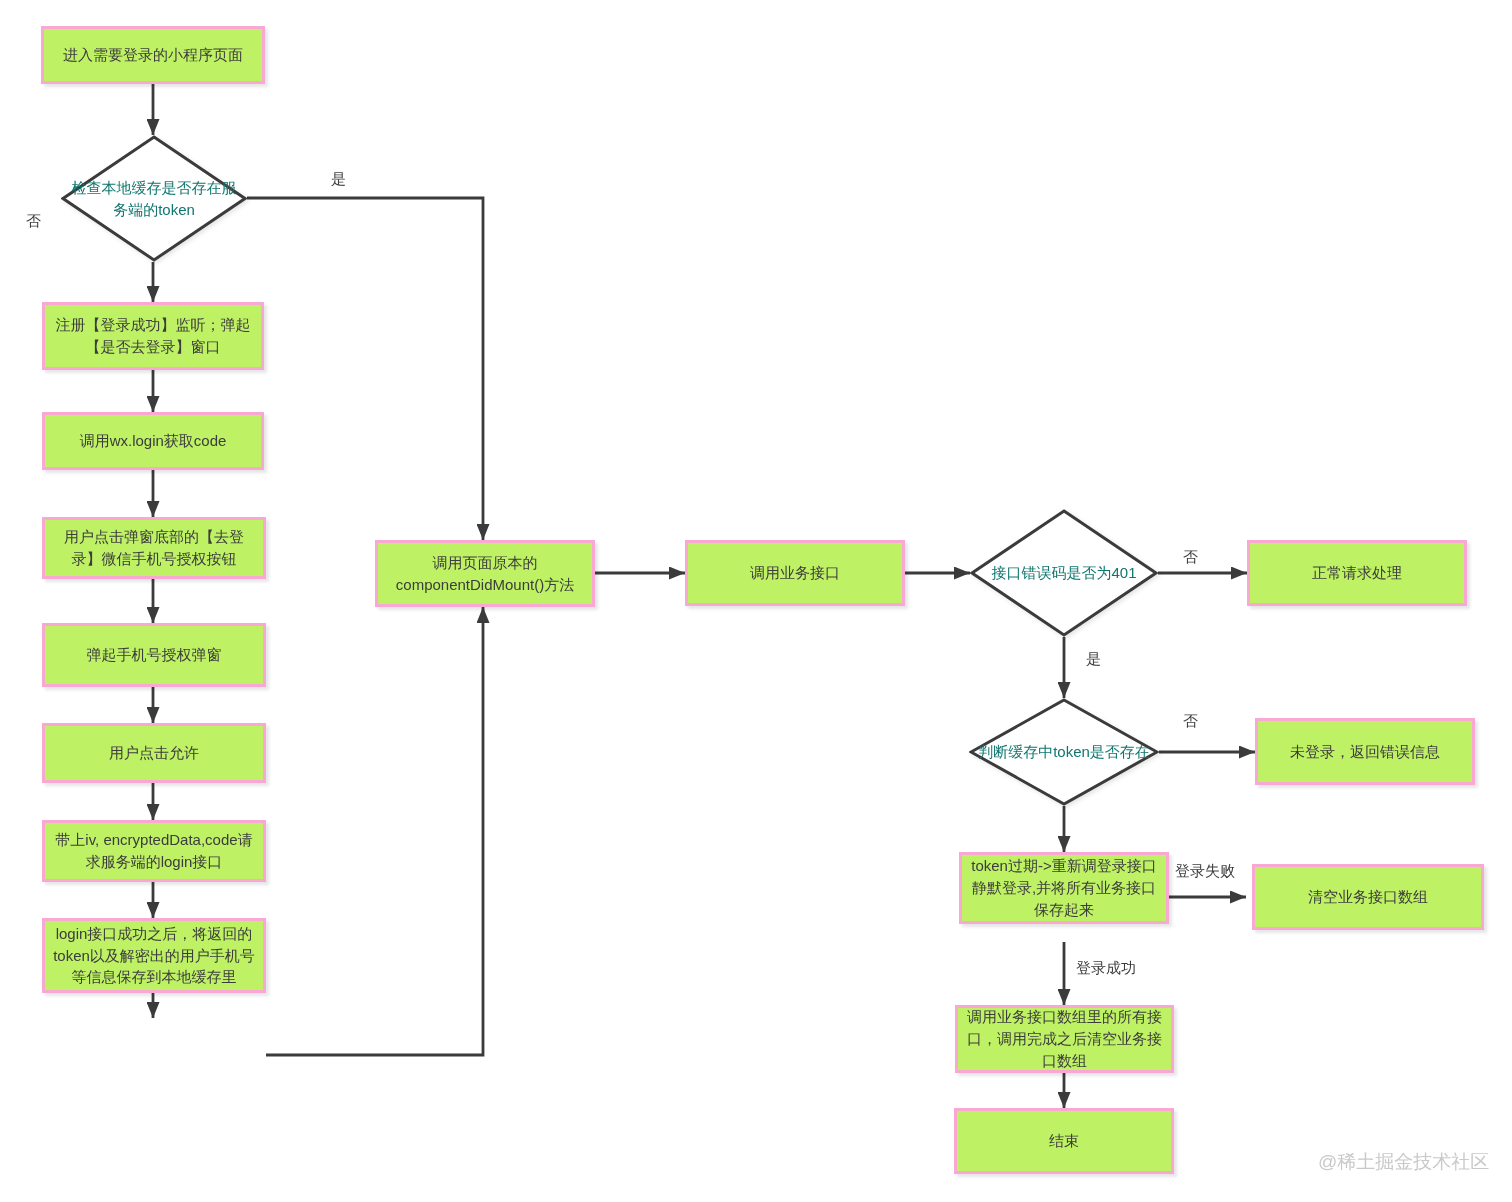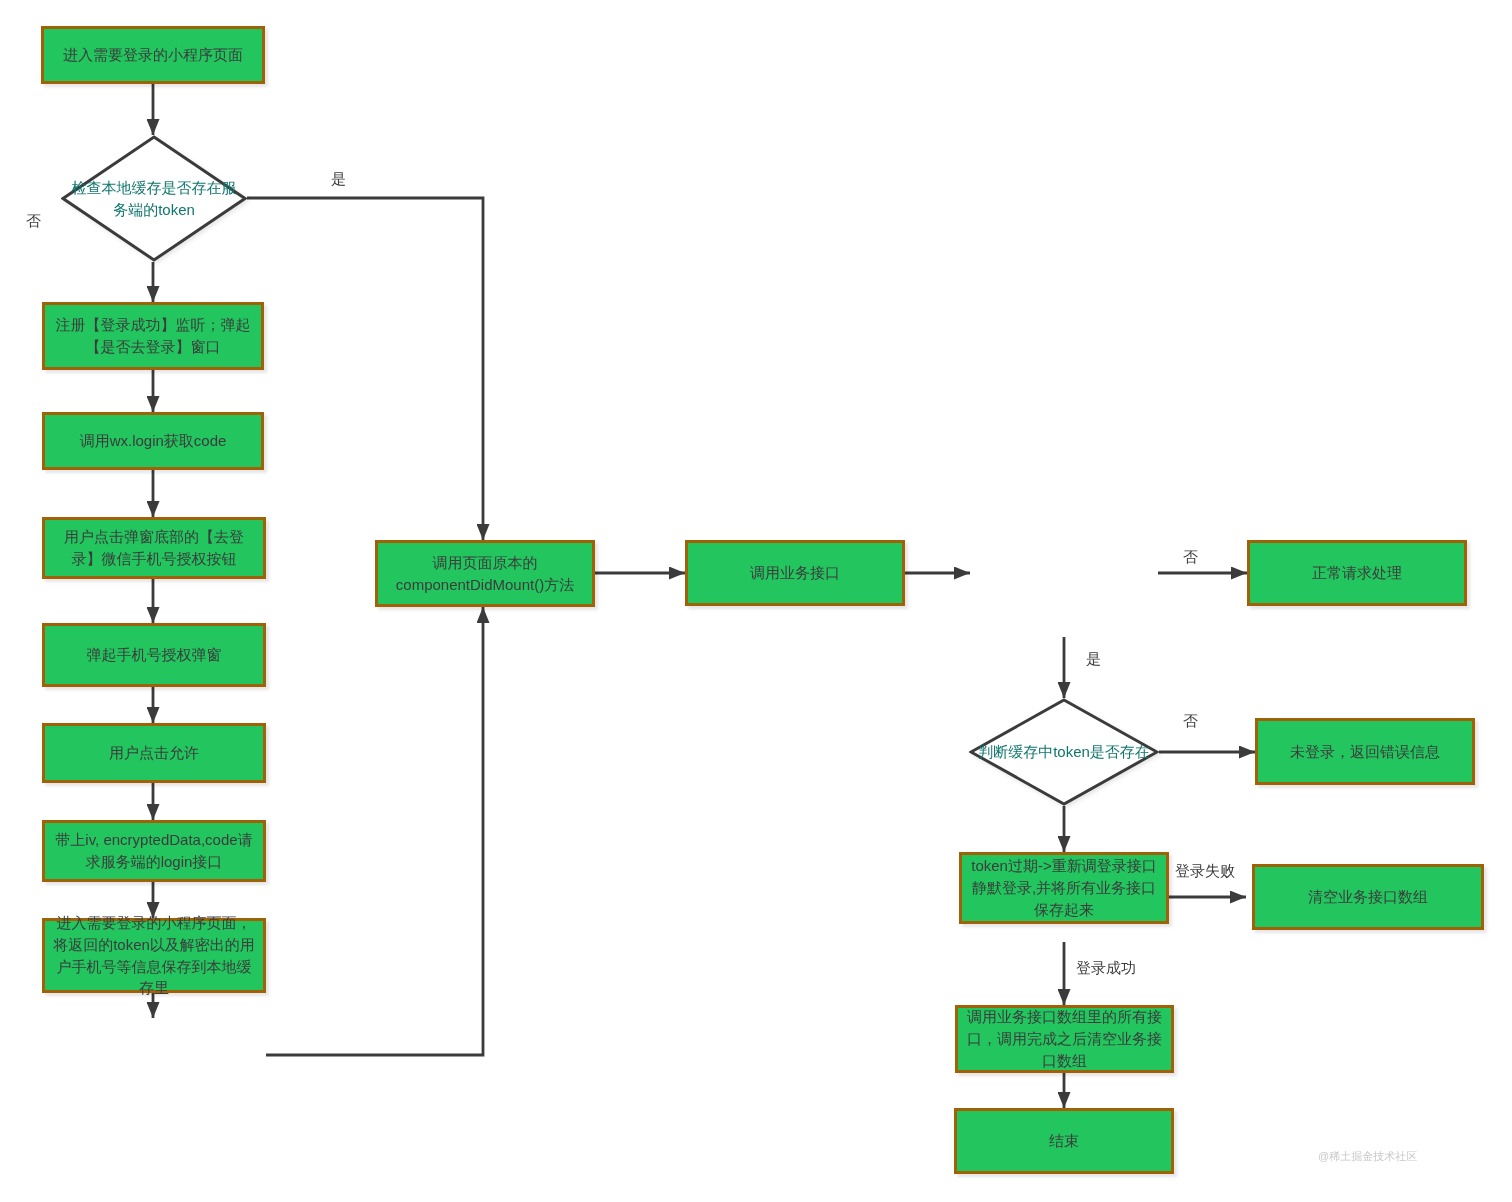--- a/index.html
+++ b/index.html
@@ -1,28 +1,28 @@
 <!DOCTYPE html>
 <html><head>
 <meta charset="utf-8">
 <style>
   html,body{margin:0;padding:0;background:#fff;}
   .stage{position:relative;width:1512px;height:1202px;background:#ffffff;overflow:hidden;
          font-family:"Liberation Sans","DejaVu Sans",sans-serif;}
   .connectors{position:absolute;left:0;top:0;}
-  .box{position:absolute;box-sizing:border-box;background:#22c55e;border:3px solid #a16207;
+  .box{position:absolute;box-sizing:border-box;background:#bef264;border:3px solid #f9a8d4;
        display:flex;align-items:center;justify-content:center;text-align:center;
        font-size:15px;line-height:1.45;color:#3c3c3c;box-shadow:3px 3px 3px rgba(0,0,0,0.10);}
   .box .nt{padding:0 6px;}
   .diamond{position:absolute;display:flex;align-items:center;justify-content:center;
            text-align:center;font-size:15px;line-height:1.45;color:#0f766e;}
   .diamond svg{position:absolute;left:0;top:0;filter:drop-shadow(2px 2px 2px rgba(0,0,0,0.10));}
   .diamond .nt{position:relative;}
   .elabel{position:absolute;font-size:15px;color:#3c3c3c;white-space:nowrap;}
-  .watermark{position:absolute;left:1318px;top:1149px;font-size:11px;color:#c9c9c9;white-space:nowrap;}
+  .watermark{position:absolute;left:1318px;top:1149px;font-size:19px;color:#c9c9c9;white-space:nowrap;}
 </style>
 </head>
 <body>
 
 <div class="stage">
 
   <svg class="connectors" width="1512" height="1202" viewBox="0 0 1512 1202">
     <defs>
       <marker id="arr" markerUnits="userSpaceOnUse" markerWidth="16" markerHeight="13" refX="16" refY="6.5" orient="auto">
         <path d="M0,0 L16,6.5 L0,13 Z" fill="#3b3b3b"></path>
@@ -81,32 +81,38 @@
 
   <div class="box" style="left:42px;top:723px;width:224px;height:60px">
     <span class="nt">用户点击允许</span>
   </div>
 
   <div class="box" style="left:42px;top:820px;width:224px;height:62px">
     <span class="nt">带上iv, encryptedData,code请求服务端的login接口</span>
   </div>
 
   <div class="box" style="left:42px;top:918px;width:224px;height:75px">
-    <span class="nt">进入需要登录的小程序页面，将返回的token以及解密出的用户手机号等信息保存到本地缓存里</span>
+    <span class="nt">login接口成功之后，将返回的token以及解密出的用户手机号等信息保存到本地缓存里</span>
   </div>
 
 
   <div class="box" style="left:375px;top:540px;width:220px;height:67px">
     <span class="nt">调用页面原本的componentDidMount()方法</span>
   </div>
 
   <div class="box" style="left:685px;top:540px;width:220px;height:66px">
     <span class="nt">调用业务接口</span>
   </div>
 
+  <div class="diamond" style="left:970px;top:509px;width:188px;height:128px">
+    <svg width="188" height="128" viewBox="0 0 188 128">
+      <polygon points="94,2 186,64 94,126 2,64" fill="#ffffff" stroke="#3b3b3b" stroke-width="3"></polygon>
+    </svg>
+    <span class="nt">接口错误码是否为401</span>
+  </div>
 
   <div class="box" style="left:1247px;top:540px;width:220px;height:66px">
     <span class="nt">正常请求处理</span>
   </div>
 
   <div class="diamond" style="left:969px;top:698px;width:190px;height:108px">
     <svg width="190" height="108" viewBox="0 0 190 108">
       <polygon points="95,2 188,54 95,106 2,54" fill="#ffffff" stroke="#3b3b3b" stroke-width="3"></polygon>
     </svg>
     <span class="nt">判断缓存中token是否存在</span>

